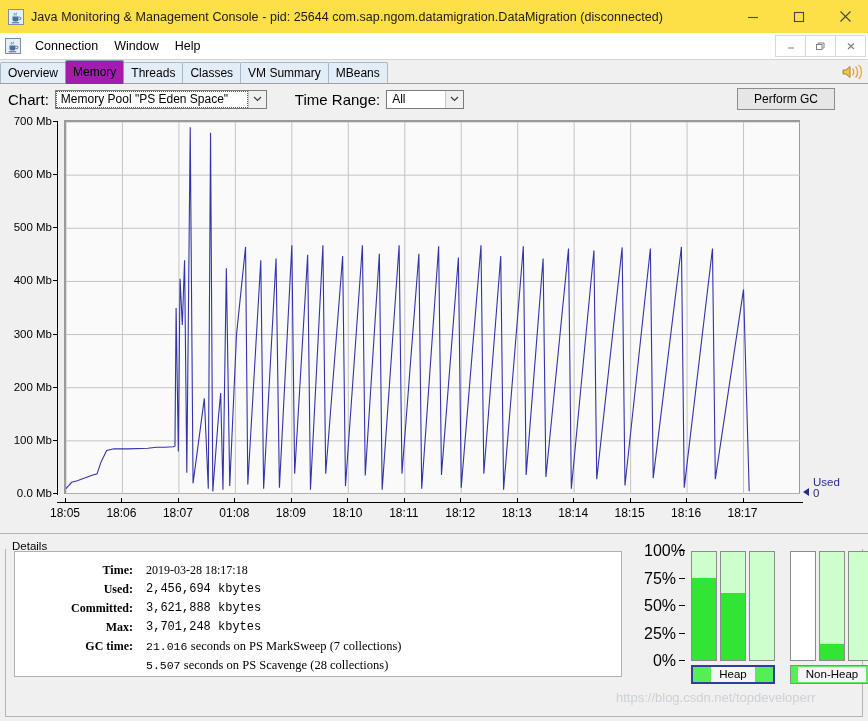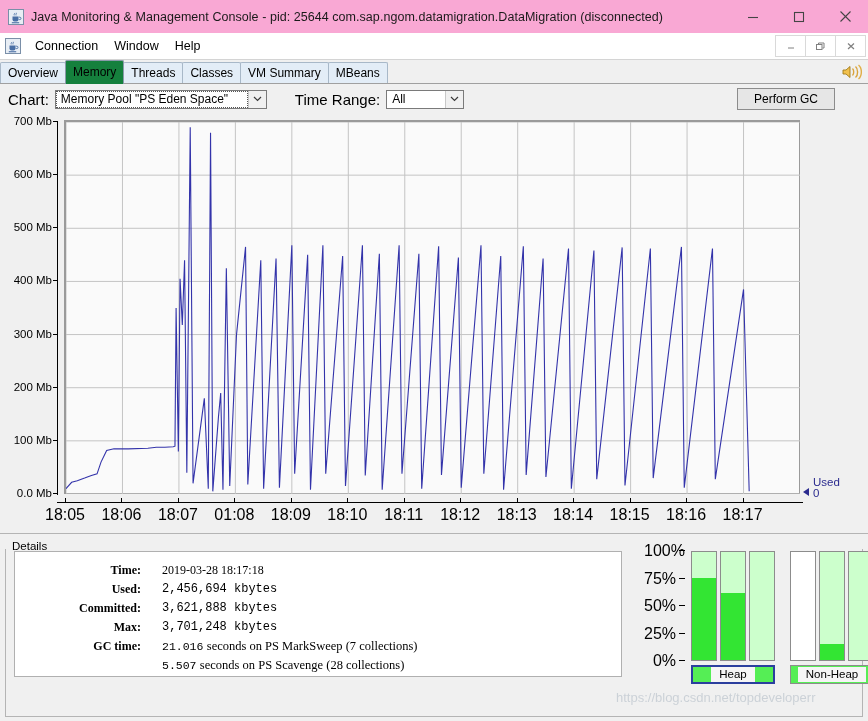--- a/index.html
+++ b/index.html
@@ -13,21 +13,21 @@
     font-family: "Liberation Sans", sans-serif;
     font-size: 12px;
     color: #000000;
     overflow: hidden;
     position: relative;
   }
 
   
   .titlebar {
     height: 33px;
-    background: #f9a8d4;
+    background: #fde047;
     display: flex;
     align-items: center;
     position: relative;
     border-bottom: 0px solid #e8e8e8;
   }
   .titlebar-icon {
     width: 16px;
     height: 16px;
     margin-left: 8px;
     margin-right: 7px;
@@ -113,21 +113,21 @@
     border: 1px solid #a8b8c8;
     border-bottom: none;
     margin-right: -1px;
     color: #000;
     white-space: nowrap;
     border-radius: 2px 2px 0 0;
     position: relative;
     z-index: 1;
   }
   .tab.selected {
-    background: #15803d;
+    background: #a21caf;
     height: 23px;
     line-height: 22px;
     border-color: #8a9aaa;
     z-index: 3;
     margin-bottom: -1px;
   }
   .tabstrip-right-icon {
     position: absolute;
     right: 4px;
     bottom: 2px;
@@ -261,21 +261,21 @@
   .x-tick {
     position: absolute;
     top: 384px;
     width: 1px;
     height: 5px;
     background: #000;
   }
   .xlabel {
     position: absolute;
     top: 392px;
-    font-size: 16px;
+    font-size: 12px;
     color: #000;
     transform: translateX(-50%);
     white-space: nowrap;
   }
   .legend-marker {
     position: absolute;
     left: 803px;
     top: 374px;
     width: 0; height: 0;
     border-top: 4px solid transparent;
@@ -347,21 +347,21 @@
     box-sizing: border-box;
     overflow: hidden;
   }
   .dtable {
     border-collapse: collapse;
     margin-top: 9px;
     margin-left: 0px;
   }
   .dtable td {
     font-size: 12px;
-    padding: 1px 16px;
+    padding: 1px 8px;
     vertical-align: top;
     line-height: 17px;
   }
   .d-key {
     font-family: "Liberation Serif", serif;
     font-weight: bold;
     font-size: 13px;
     text-align: right;
     width: 110px;
     padding-right: 5px !important;

